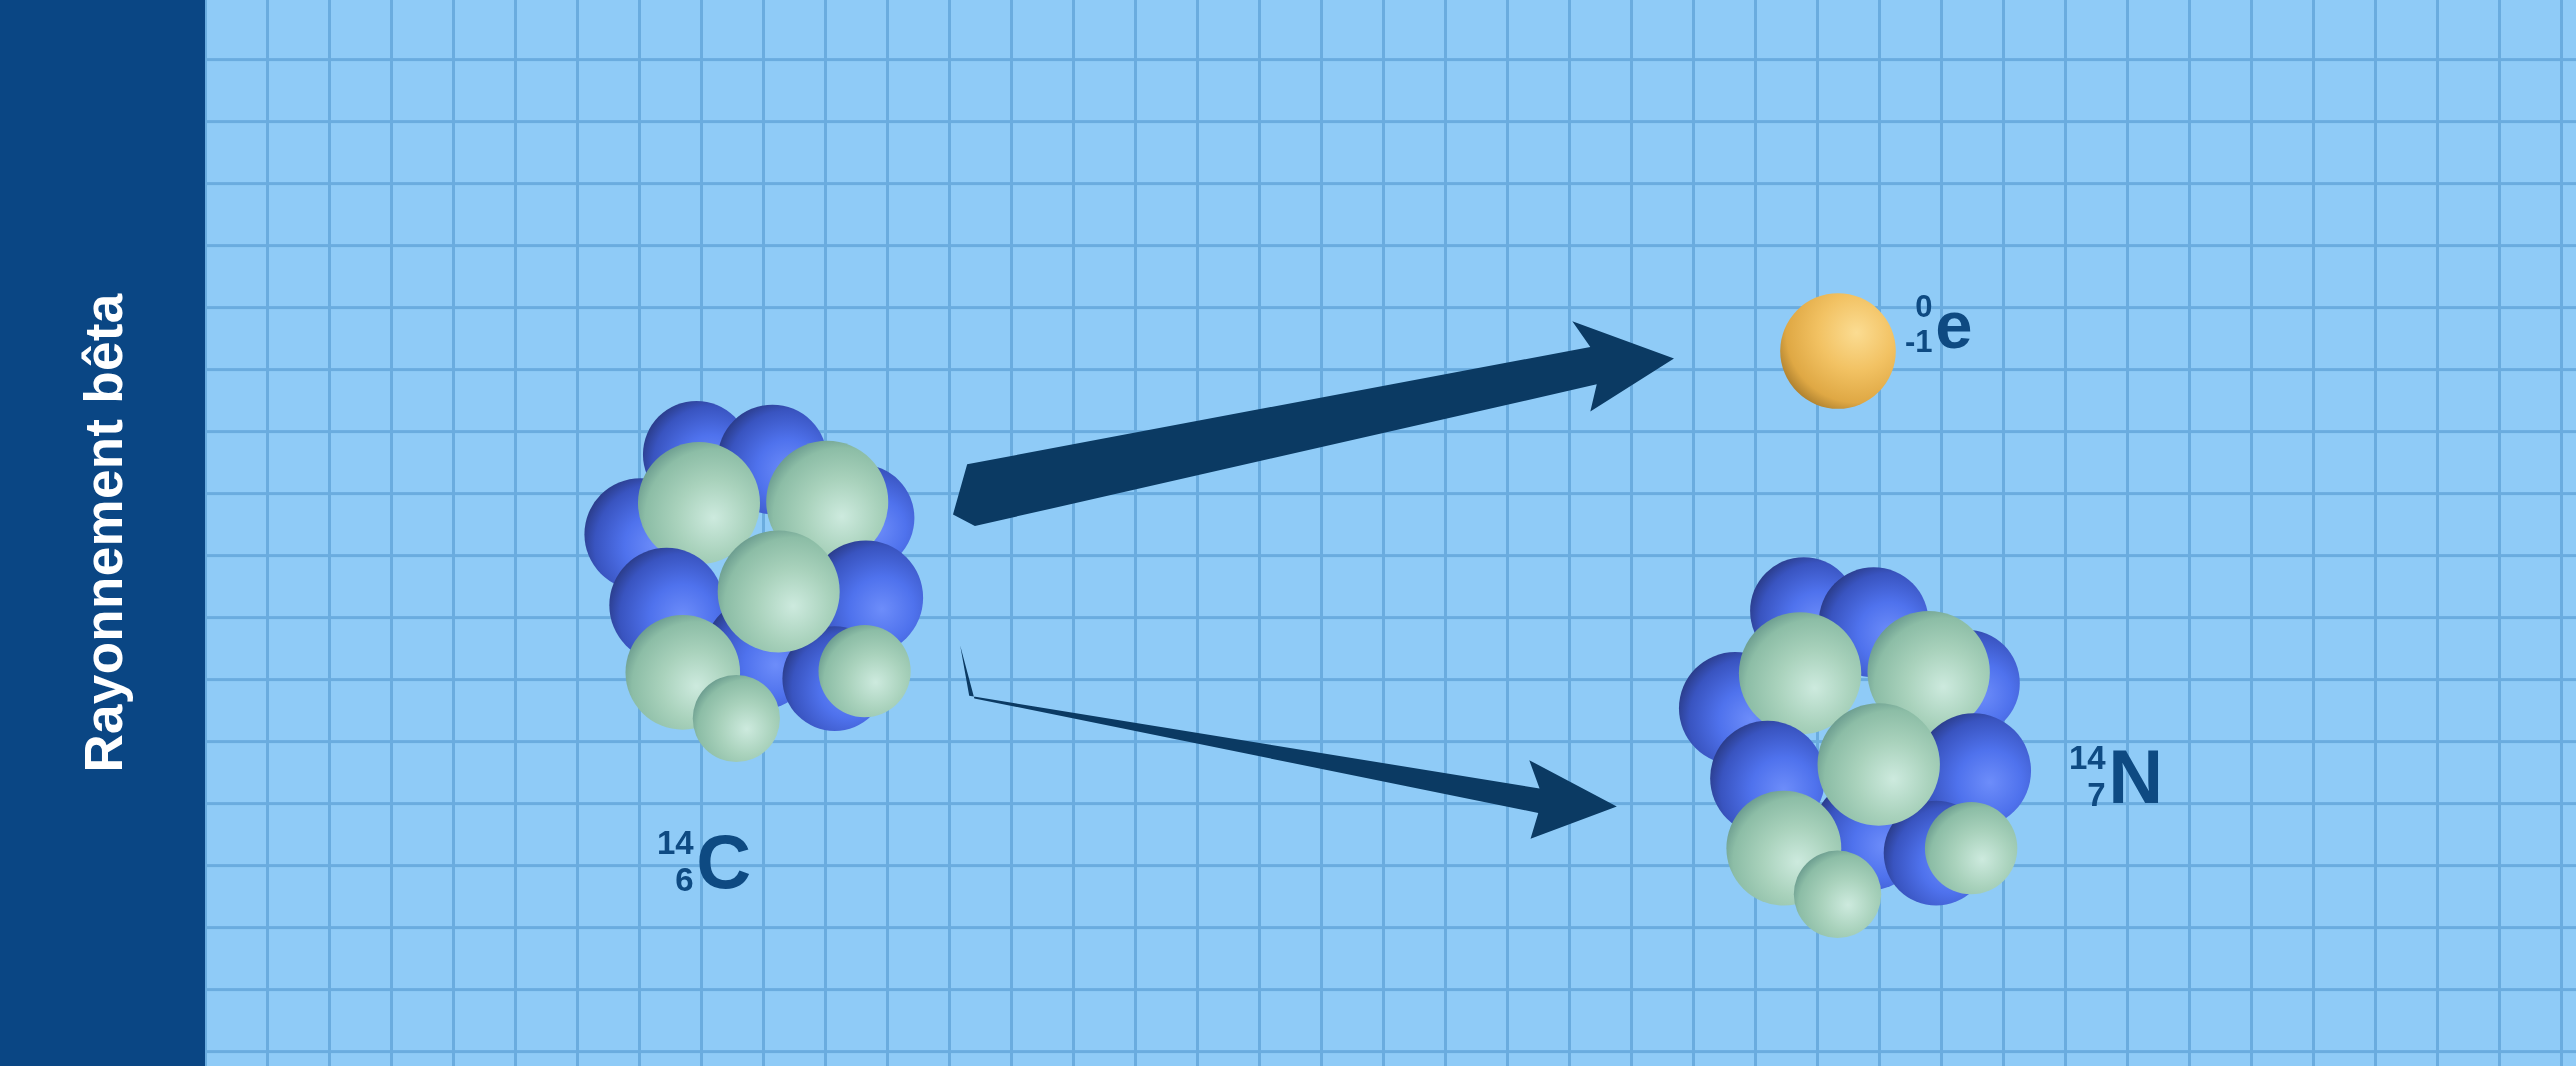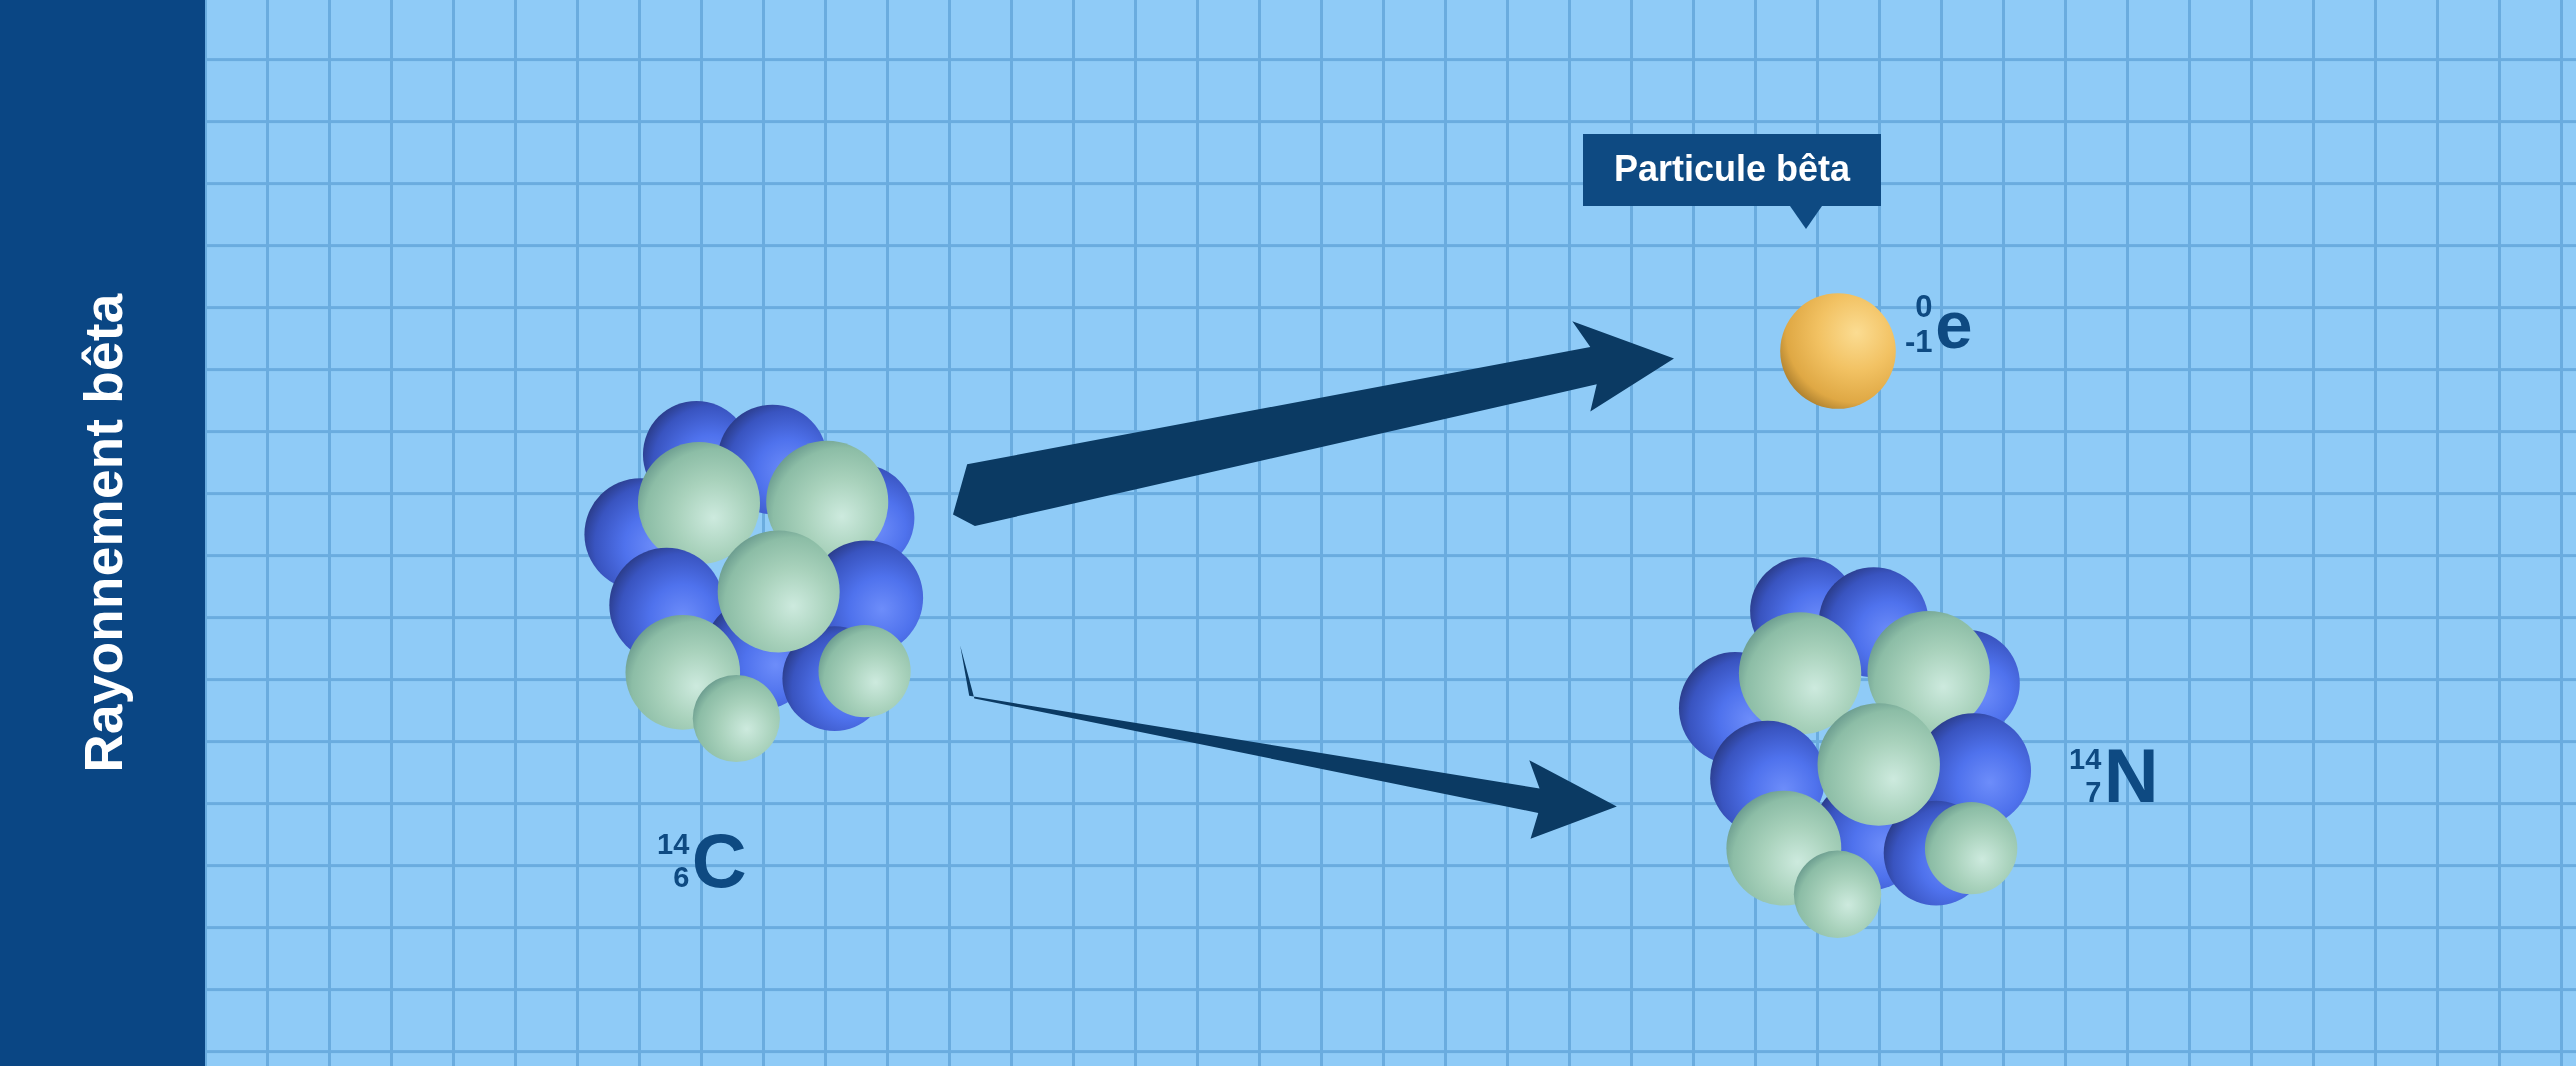--- a/index.html
+++ b/index.html
@@ -116,21 +116,21 @@
     font-weight: bold;
     display: flex;
     flex-direction: row;
     align-items: center;
     white-space: nowrap;
   }
   .isotope .numbers {
     display: flex;
     flex-direction: column;
     align-items: flex-end;
-    font-size: 29px;
+    font-size: 33px;
     line-height: 1.05;
     margin-right: 2.6px;
   }
   .isotope .mass-number   { margin-bottom: 1.3px; }
   .isotope .atomic-number { margin-top: 1.3px; }
   .isotope .symbol {
     font-size: 76px;
     line-height: 0.92;
   }
 
@@ -238,24 +238,20 @@
         <stop offset="0%" stop-color="#fbdc92"></stop>
         <stop offset="40%" stop-color="#f2c263"></stop>
         <stop offset="74%" stop-color="#dfa844"></stop>
         <stop offset="100%" stop-color="#8a6420"></stop>
       </radialGradient>
     </defs>
     <circle cx="95" cy="95" r="90" fill="url(#gBeta)"></circle>
   </svg>
 
 
-  <div id="callout-particle" class="callout">
-    <div class="callout-box">Particule bêta</div>
-    <div class="callout-tail"></div>
-  </div>
 
   <div id="isotope-carbon" class="isotope">
     <span class="numbers">
       <span class="mass-number">14</span>
       <span class="atomic-number">6</span>
     </span>
     <span class="symbol">C</span>
   </div>
 
   <div id="isotope-nitrogen" class="isotope">

